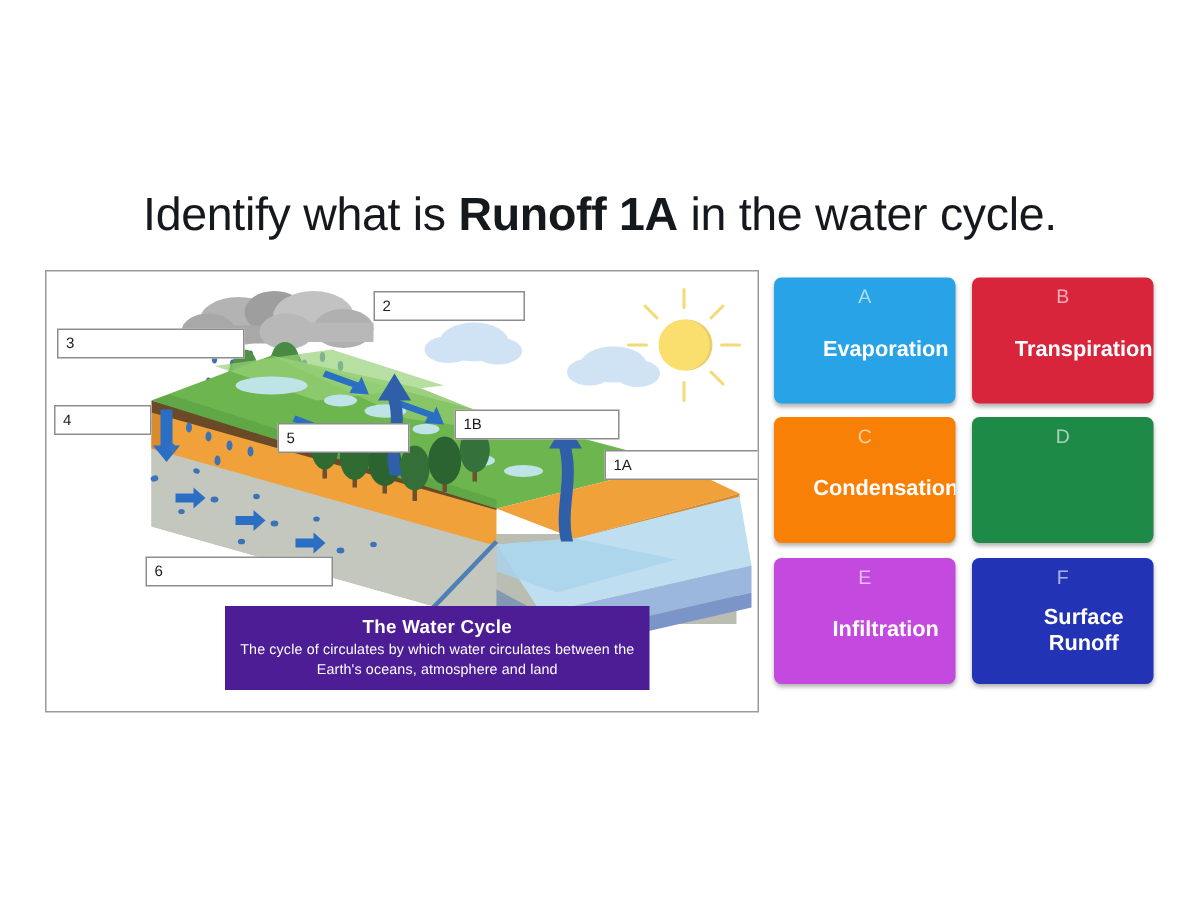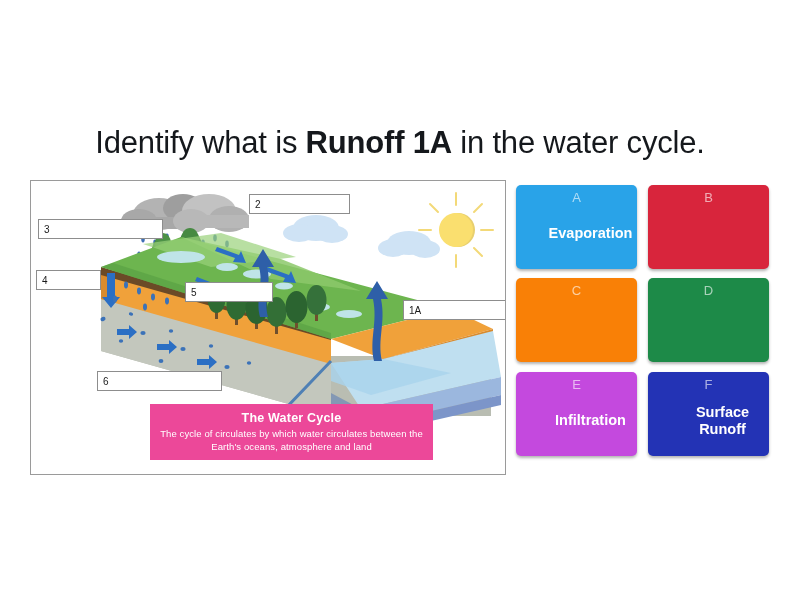--- a/index.html
+++ b/index.html
@@ -64,21 +64,21 @@
     z-index: 6;
   }
 
   
   #diagram-caption {
     position: absolute;
     left: 119px;
     top: 223px;
     width: 283px;
     height: 56px;
-    background: #ec4899;
+    background: #4c1d95;
     color: #ffffff;
     z-index: 7;
     text-align: center;
     box-sizing: border-box;
     padding: 6px 6px 0 6px;
   }
   #caption-title {
     font-size: 12.5px;
     font-weight: bold;
     line-height: 16px;
@@ -336,38 +336,41 @@
 
   <div id="diagram-caption">
     <div id="caption-title">The Water Cycle</div>
     <div id="caption-sub">The cycle of circulates by which water circulates between the Earth's oceans, atmosphere and land</div>
   </div>
 
   <div class="num-box" style="left:7px;  top:38px;  width:125px; height:20px;">3</div>
   <div class="num-box" style="left:218px;top:13px;  width:101px; height:20px;">2</div>
   <div class="num-box" style="left:5px;  top:89px;  width:65px;  height:20px;">4</div>
   <div class="num-box" style="left:154px;top:101px; width:88px;  height:20px;">5</div>
+  <div class="num-box" style="left:272px;top:92px;  width:110px; height:20px;">1B</div>
   <div class="num-box" style="left:372px;top:119px; width:108px; height:20px;text-align:center;">1A</div>
   <div class="num-box" style="left:66px; top:190px; width:125px; height:20px;">6</div>
 
 </div>
 
 <div id="options-grid">
 
   <div class="option-tile" id="tile-a">
     <div class="option-letter">A</div>
     <div class="option-label">Evaporation</div>
   </div>
 
   <div class="option-tile" id="tile-b">
     <div class="option-letter">B</div>
+    <div class="option-label">Transpiration</div>
   </div>
 
   <div class="option-tile" id="tile-c">
     <div class="option-letter">C</div>
+    <div class="option-label">Condensation</div>
   </div>
 
   <div class="option-tile" id="tile-d">
     <div class="option-letter">D</div>
   </div>
 
   <div class="option-tile" id="tile-e">
     <div class="option-letter">E</div>
     <div class="option-label">Infiltration</div>
   </div>

